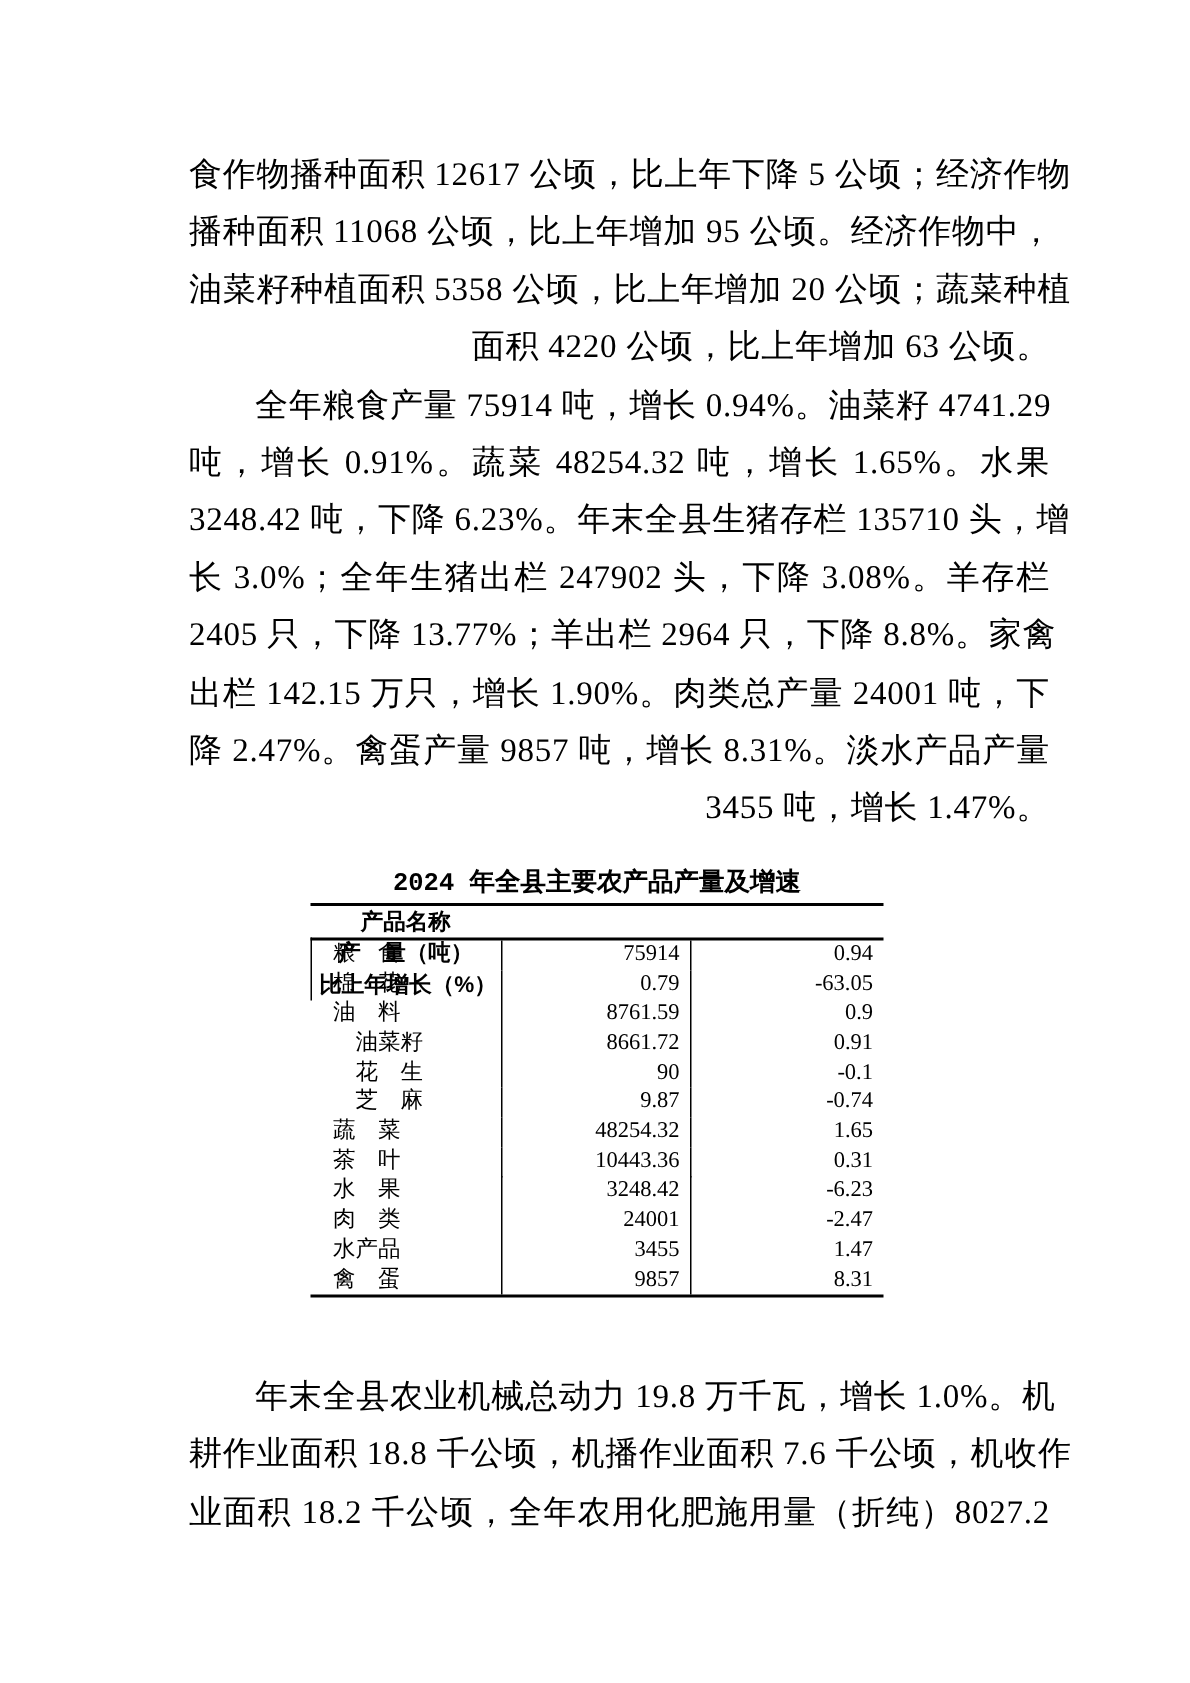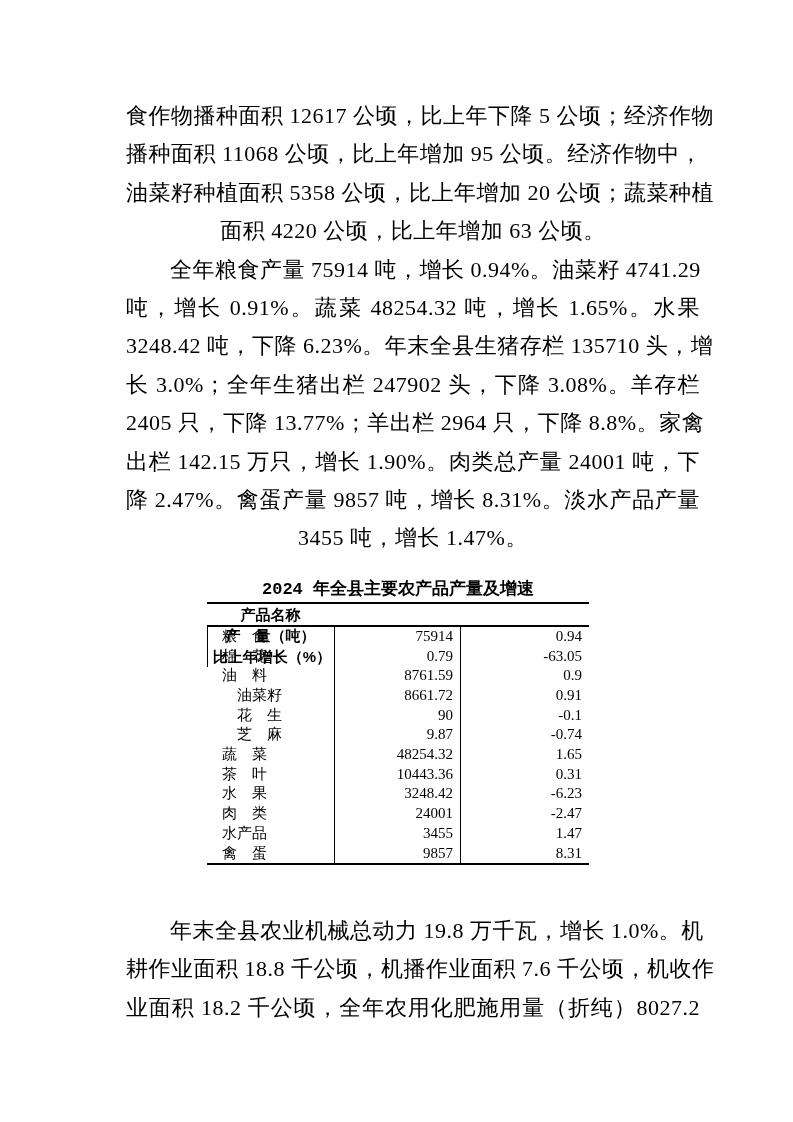--- a/index.html
+++ b/index.html
@@ -17,21 +17,21 @@
     left: 126px;
     width: 574px;
   }
   .flow.top { top: 97px; }
   .flow.p3  { top: 912px; }
   .tl {
     height: 38.4px;
     line-height: 38.4px;
     font-size: 22px;
     white-space: nowrap;
-    text-align: center;
+    text-align: right;
     letter-spacing: 0.5px;
   }
   .tl.fill {
     text-align: justify;
     text-align-last: justify;
   }
   .tl.indent { text-indent: 44px; }
 
   .tablewrap {
     position: absolute;

